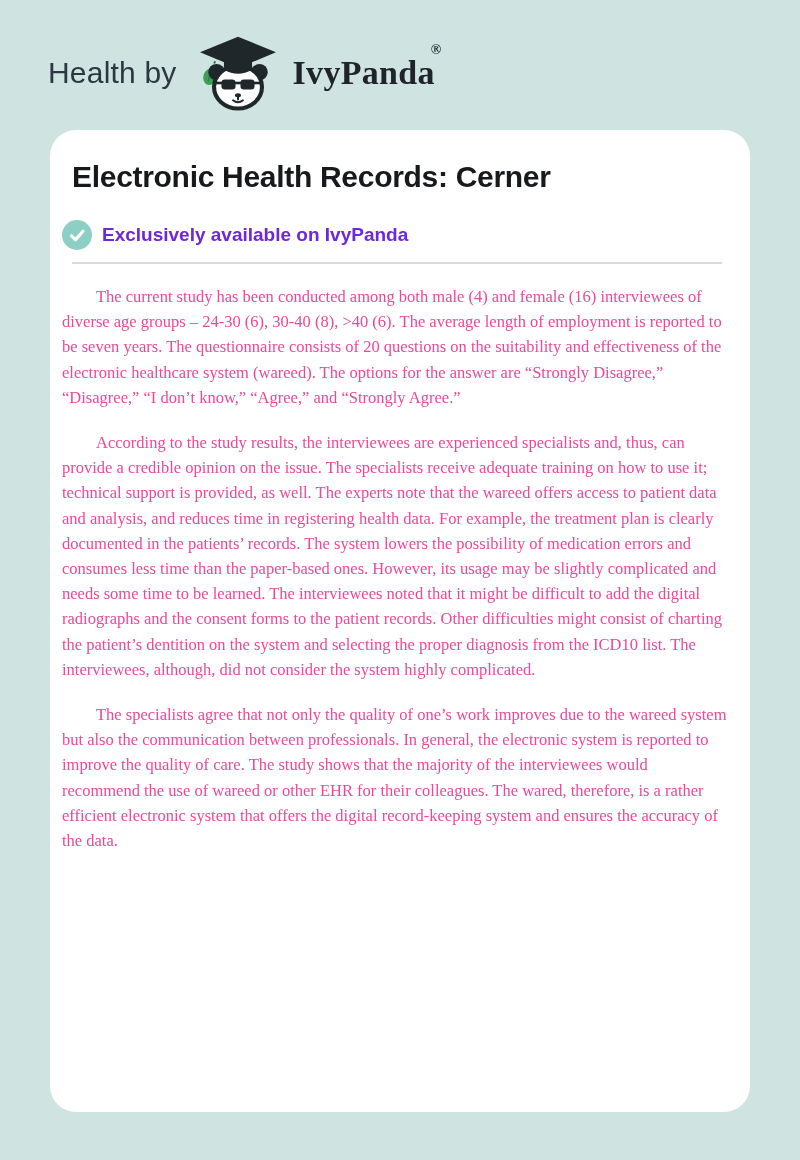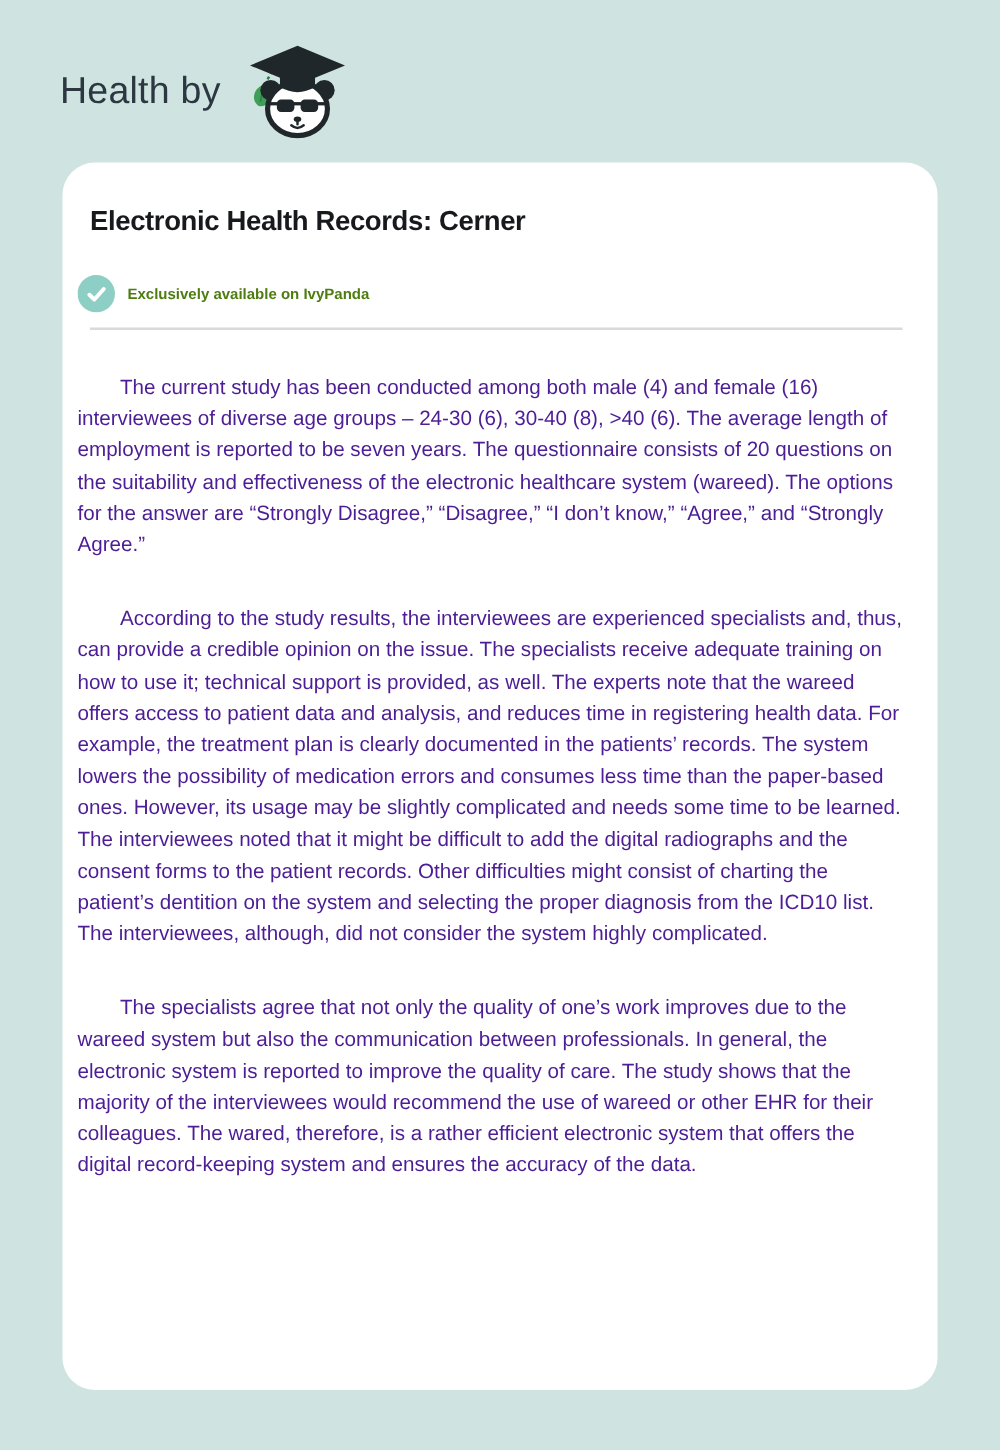--- a/index.html
+++ b/index.html
@@ -51,52 +51,53 @@
   .card {
     width: 700px;
     height: 982px;
     margin: 20px auto 0;
     background: #ffffff;
     border-radius: 26px;
     padding: 28px 25px 0 12px;
   }
   .article-title {
     margin-left: 10px;
-    font-size: 22px;
+    font-size: 30px;
     line-height: 38px;
     font-weight: bold;
     color: #17191d;
     letter-spacing: -0.3px;
   }
   .meta-row {
     display: flex;
     align-items: center;
     gap: 10px;
     margin-top: 24px;
     height: 30px;
   }
   .check-circle { width: 30px; height: 30px; flex: 0 0 auto; }
   .meta-label {
-    font-size: 12px;
+    font-size: 19px;
     font-weight: bold;
-    color: #4d7c0f;
+    color: #6d28d9;
   }
   .divider {
     border: none;
     border-top: 2px solid #dadada;
     width: 650px;
     margin: 12px 0 0 10px;
   }
   .essay-body { width: 665px; }
   .essay-body p {
     font-size: 16.5px;
     line-height: 25.2px;
-    color: #4c1d95;
+    color: #ec4899;
     text-indent: 34px;
-    margin-top: 34px;
+    margin-top: 20px;
+    font-family: Liberation Serif, serif;
   }
 
   .logo-svg { display: block; }
 </style>
 </head>
 <body>
 
 <header class="site-header">
   <span class="essay-by">Health by</span>
   <div class="brand-group">
@@ -118,20 +119,23 @@
         <rect x="30" y="54" width="17" height="12" rx="4" fill="#20272a"></rect>
         <rect x="53" y="54" width="17" height="12" rx="4" fill="#20272a"></rect>
         <rect x="44" y="56.5" width="12" height="3.2" fill="#20272a"></rect>
         <rect x="22" y="56.5" width="9" height="3.2" fill="#20272a"></rect>
         <rect x="69" y="56.5" width="9" height="3.2" fill="#20272a"></rect>
 
         <ellipse cx="50" cy="73" rx="3.6" ry="2.6" fill="#20272a"></ellipse>
         <path d="M50 75 L50 78 M44 79 Q50 84 56 79" stroke="#20272a" stroke-width="2.4" fill="none" stroke-linecap="round"></path>
       </svg>
     </span>
+    <span>
+      <span class="brand-name">IvyPanda</span><span class="registered">®</span>
+    </span>
   </div>
 </header>
 
 <main class="card">
   <h1 class="article-title">Electronic Health Records: Cerner</h1>
 
   <div class="meta-row">
     <span class="check-circle">
       <svg viewBox="0 0 30 30" width="30" height="30" aria-hidden="true">
         <circle cx="15" cy="15" r="15" fill="#8ecfc5"></circle>

